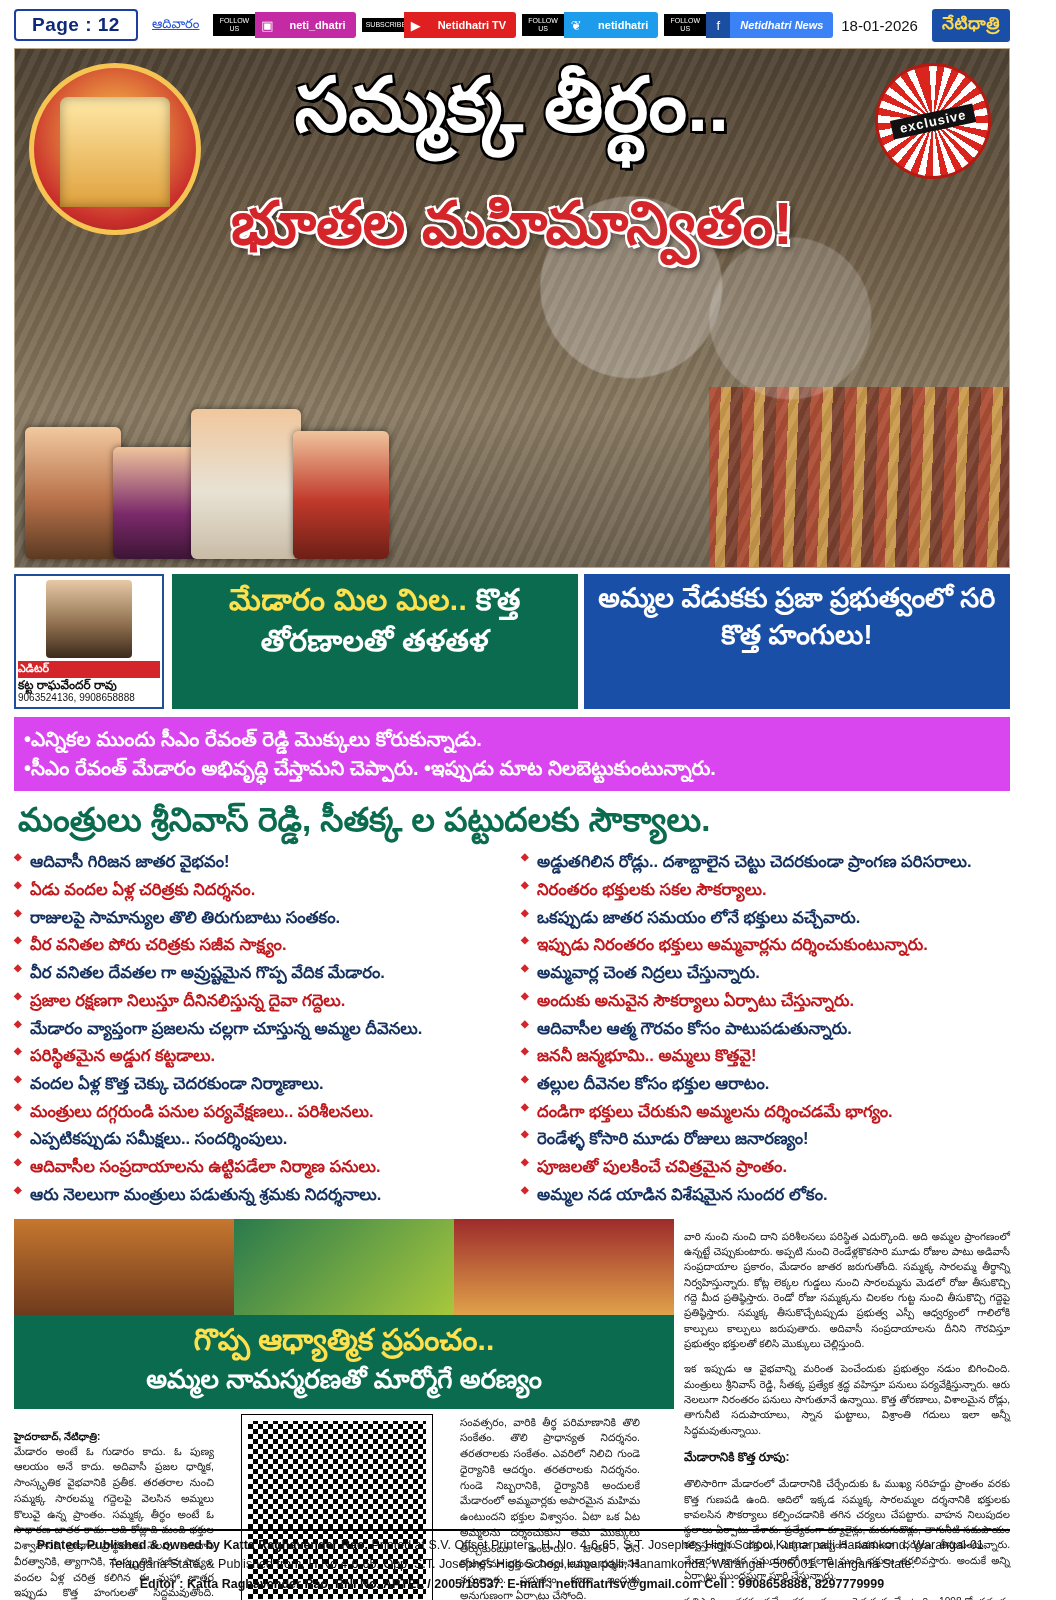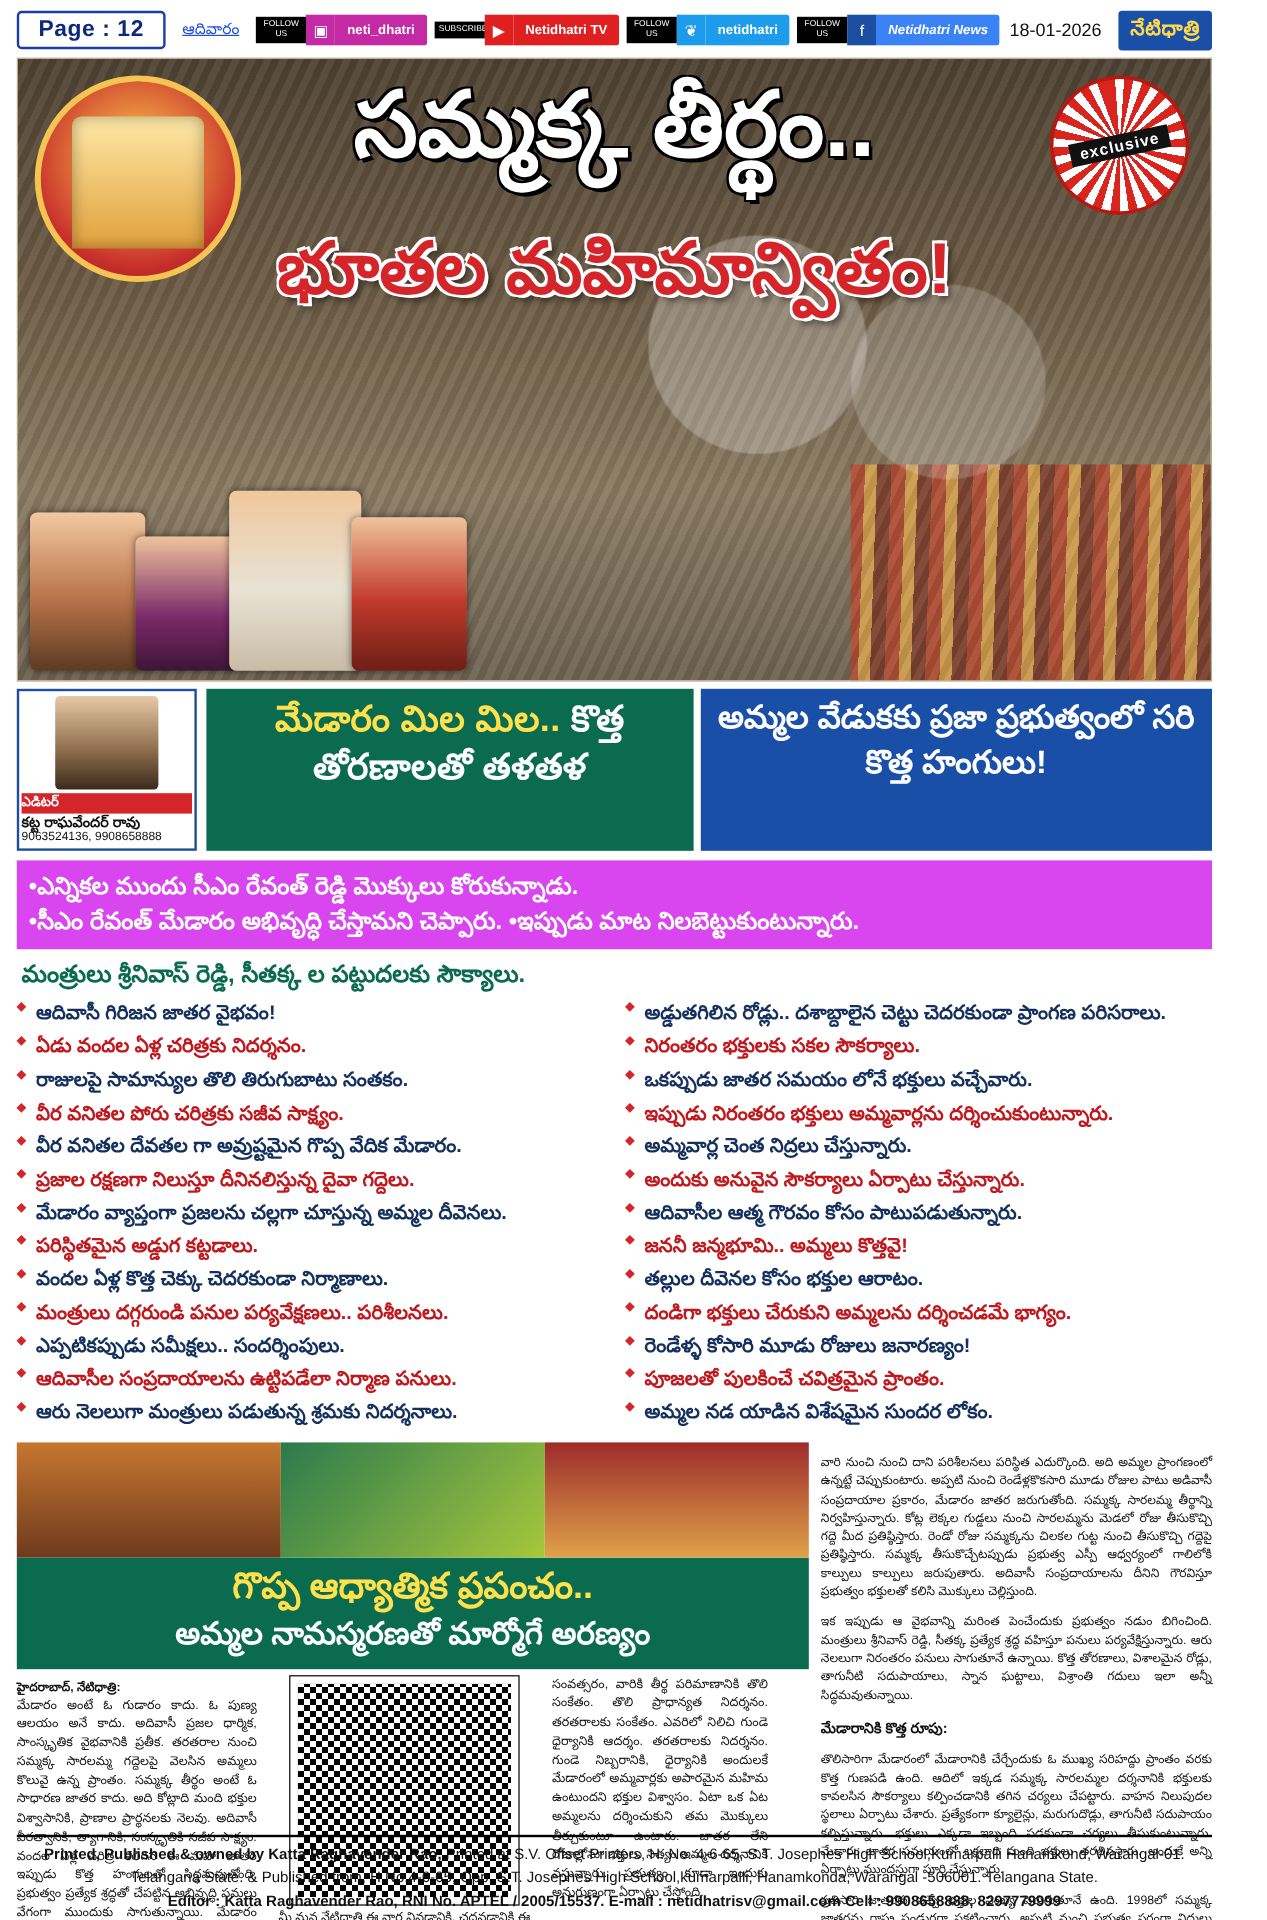--- a/index.html
+++ b/index.html
@@ -110,21 +110,21 @@
     text-align:center; padding:9px 4px;
   }
 
   
   .subhead {
     margin-top:8px; background:#d946ef; color:#ffffff;
     padding:8px 10px; font-size:20px; font-weight:bold; line-height:1.45;
   }
   .subhead div { display:block; }
   .greenline {
-    color:#0b6b4f; font-size:20px; font-weight:bold; padding:8px 4px 4px; line-height:1.3;
+    color:#0b6b4f; font-size:33px; font-weight:bold; padding:8px 4px 4px; line-height:1.3;
   }
 
   
   .bullets { display:flex; gap:18px; margin-top:2px; }
   .bcol { flex:1; }
   .bullets li {
     list-style:none; font-size:16.5px; line-height:1.62; margin:0 0 1px 0;
     padding-left:16px; position:relative; font-weight:bold;
   }
   .bullets li::before { content:"\25C6"; position:absolute; left:0; top:1px; font-size:10px; color:#d4252a; }
@@ -150,21 +150,21 @@
   .story .col.c3 { width:180px; }
   .qr-wrap { width:230px; text-align:center; }
   .qr {
     width:190px; height:190px; margin:0 auto;
     background:
       repeating-linear-gradient(90deg,#000 0 5px,#fff 5px 10px),
       repeating-linear-gradient(0deg,#000 0 5px,#fff 5px 10px);
     background-blend-mode:difference; border:6px solid #fff; outline:1px solid #000;
   }
   .qr-cap { font-size:10.5px; line-height:1.45; margin-top:4px; }
-  .byline { font-size:10px; font-weight:bold; margin-top:2px; }
+  .byline { font-size:10px; font-weight:bold; margin-top:14px; }
   .lower-right { flex:1; font-size:10.2px; line-height:1.5; text-align:justify; }
   .lower-right h4 { font-size:12px; margin:8px 0 3px; color:#111; }
 
   
   .footer {
     position:absolute; left:14px; right:14px; bottom:6px;
     border-top:2px solid #000; padding-top:5px; text-align:center;
     font-size:12.5px; line-height:1.55; color:#111;
   }
   .footer b { font-weight:bold; }

